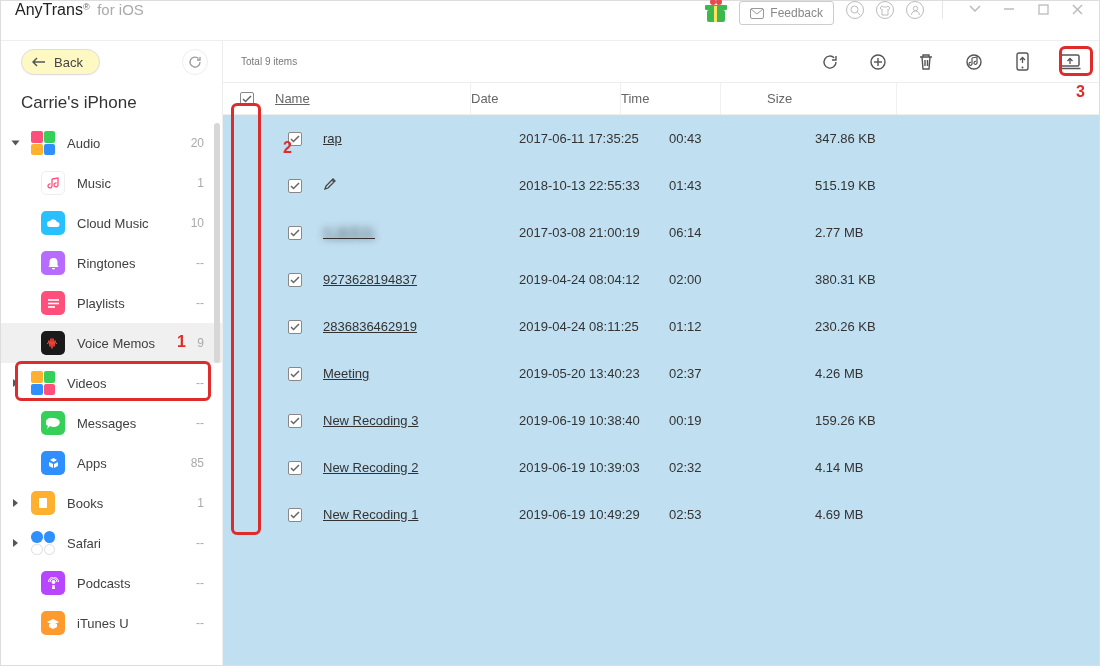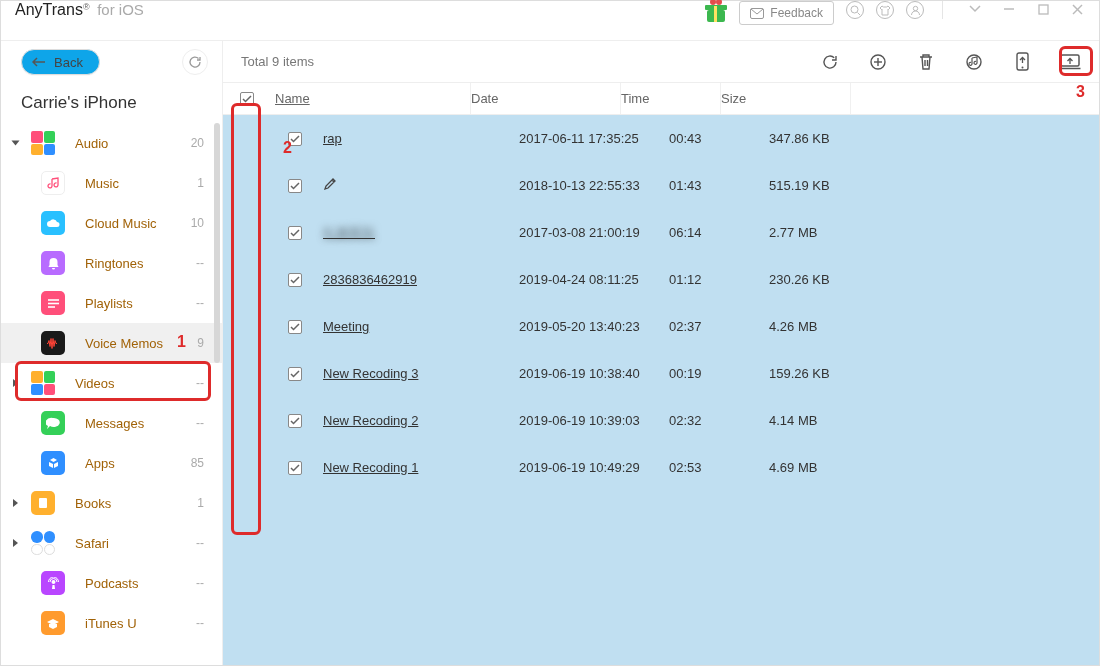--- a/index.html
+++ b/index.html
@@ -75,21 +75,21 @@
     overflow:hidden;
   }
   .sidebar-top {
     height: 42px;
     display:flex; align-items:center; padding-left:20px; gap:10px; position:relative;
   }
   .back-btn {
     height:26px; border:1px solid #ddd; border-radius:14px;
     display:flex; align-items:center; gap:8px; padding:0 16px 0 10px;
     cursor:pointer; font-size:13px; color:#444;
-    background:#0ea5e9;
+    background:#fef9c3;
     box-shadow: 0 1px 1px rgba(0,0,0,0.03);
   }
   .refresh-circle {
     width:26px; height:26px; border:1px solid #eee; border-radius:50%;
     display:flex; align-items:center; justify-content:center;
     position:absolute; right:14px; cursor:pointer; color:#888;
   }
   .device-name {
     font-size: 17px; font-weight: 500; color:#333;
     padding: 10px 20px 10px 20px;
@@ -112,55 +112,55 @@
   }
   .tree-row.expanded::before { transform: rotate(90deg); }
   .tree-row .ticon-box {
     width:24px; height:24px; border-radius:5px;
     margin-left:30px;
     display:flex; align-items:center; justify-content:center;
     color:#fff;
     flex-shrink:0;
   }
   .tree-row.child .ticon-box { margin-left:40px; }
-  .tree-row .label { margin-left:20px; flex:1; color:#a16207; font-size:13px;}
+  .tree-row .label { margin-left:12px; flex:1; color:#404040; font-size:13px;}
   .tree-row .count { color:#aaa; font-size:12px; }
   .tree-row.active {
     background: #f0f0f0;
   }
   .icon-quad {
     width:24px; height:24px; margin-left:30px;
     display:grid; grid-template-columns:1fr 1fr; grid-template-rows:1fr 1fr; gap:1px;
     flex-shrink:0;
   }
   .icon-quad div { border-radius:2px; }
 
   
   .content { flex:1; display:flex; flex-direction:column; min-width:0;}
   .toolbar {
     height:42px; border-bottom:1px solid #eee;
     display:flex; align-items:center; padding: 0 18px;
-    color:#777; font-size:13px;
+    color:#777; font-size:10px;
     gap:14px;
   }
   .toolbar .spacer { flex:1; }
   .tool-icon {
     width:22px; height:22px; display:flex; align-items:center; justify-content:center;
     color:#555; cursor:pointer; margin-left:12px;
   }
   .table-head {
     height:32px; border-bottom:1px solid #eee;
     display:flex; align-items:center;
     font-size:13px; color:#666;
   }
   .col-check { width:48px; display:flex; justify-content:center; }
   .col-name  { width:200px; padding-left:4px;text-decoration:underline;}
   .col-date  { width:150px; }
   .col-time  { width:100px; }
-  .col-size  { width:130px; }
+  .col-size  { width:130px;margin-left:46px; }
   .table-head > div { border-right: 1px solid #f0f0f0; height:100%; display:flex; align-items:center;}
   .table-head > div:last-child { border-right:none;}
   .table-head .col-check { border-right:none; }
 
   .table-body { flex:1; background:#c0dff1;padding-left:48px; }
   .trow {
     height:47px; display:flex; align-items:center;
     font-size:13px; color:#333;
   }
   .cbox {
@@ -532,20 +532,33 @@
             <div class="col-size">2.77 MB</div>
           </div>
           <div class="trow">
             <div class="col-check">
               <div class="cbox">
                 <svg width="10" height="8" viewBox="0 0 10 8">
                   <path d="M1 4l2.5 2.5L9 1" fill="none" stroke="#666" stroke-width="1.5"></path>
                 </svg>
               </div>
             </div>
+            <div class="col-name"><span>9273628194837</span></div>
+            <div class="col-date">2019-04-24 08:04:12</div>
+            <div class="col-time">02:00</div>
+            <div class="col-size">380.31 KB</div>
+          </div>
+          <div class="trow">
+            <div class="col-check">
+              <div class="cbox">
+                <svg width="10" height="8" viewBox="0 0 10 8">
+                  <path d="M1 4l2.5 2.5L9 1" fill="none" stroke="#666" stroke-width="1.5"></path>
+                </svg>
+              </div>
+            </div>
             <div class="col-name"><span>2836836462919</span></div>
             <div class="col-date">2019-04-24 08:11:25</div>
             <div class="col-time">01:12</div>
             <div class="col-size">230.26 KB</div>
           </div>
           <div class="trow">
             <div class="col-check">
               <div class="cbox">
                 <svg width="10" height="8" viewBox="0 0 10 8">
                   <path d="M1 4l2.5 2.5L9 1" fill="none" stroke="#666" stroke-width="1.5"></path>

